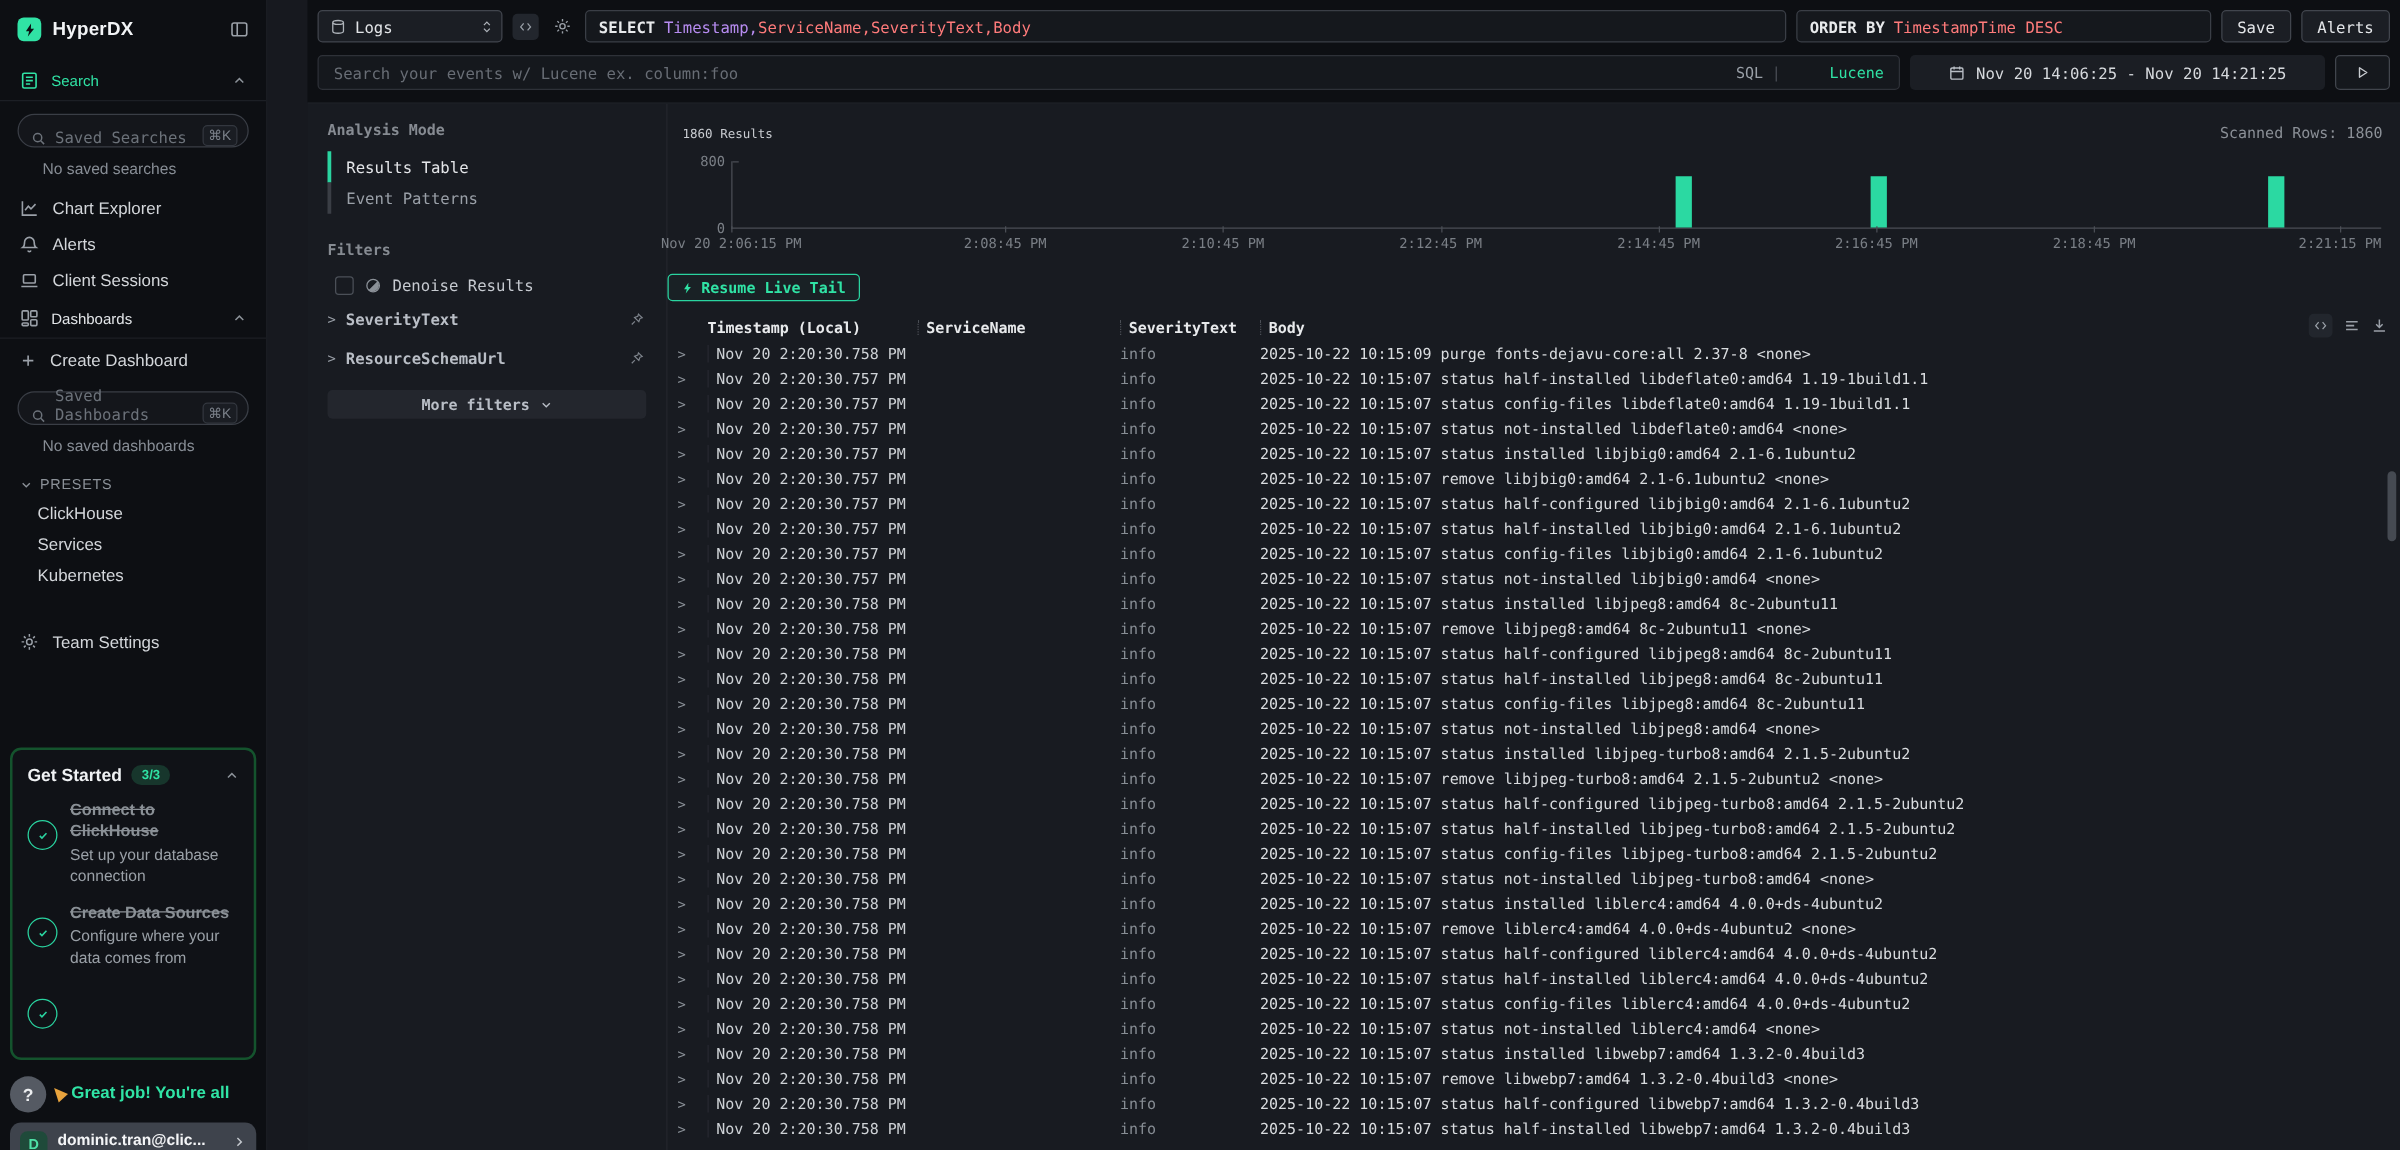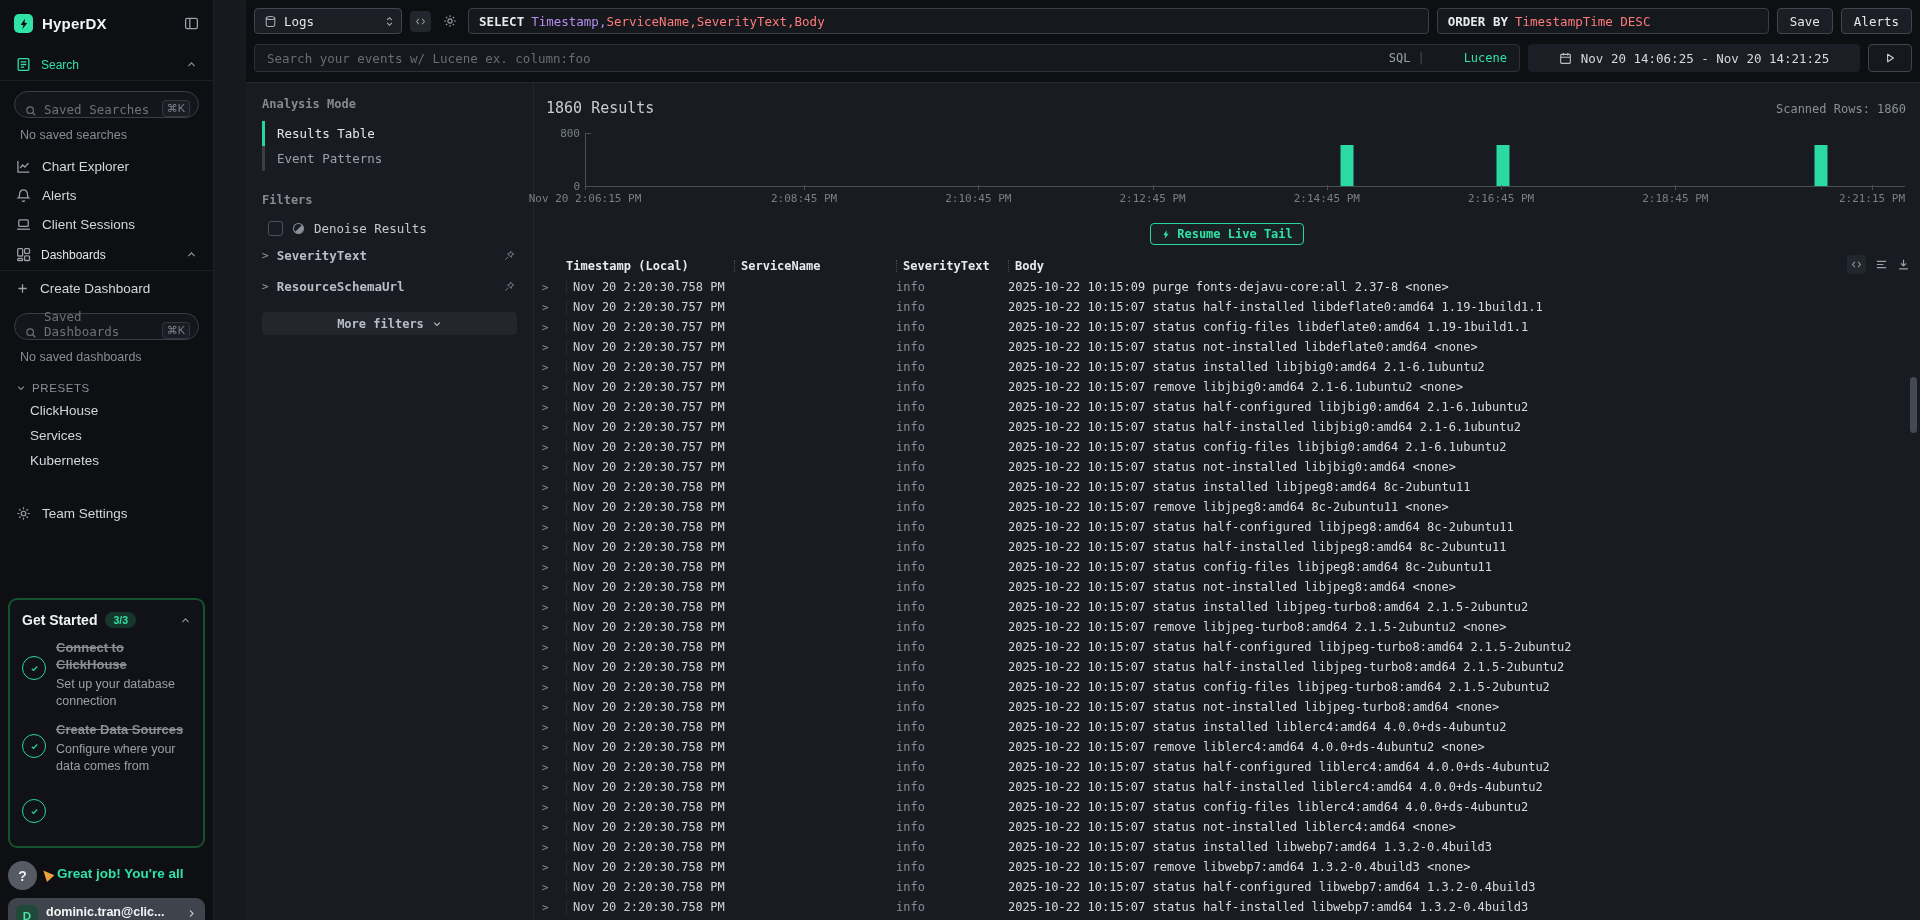--- a/index.html
+++ b/index.html
@@ -25,21 +25,21 @@
   .sb-sectionhead .lbl { font-size:12px; font-weight:normal; flex:1; }
   .sb-sectionhead.active .lbl { color:var(--accent-bright,#30e3a5); }
   .sb-sectionhead .sicon { color:var(--accent-bright,#30e3a5); }
   .sb-sectionhead.plain .lbl { color:#e3e6e9; }
   .sb-sectionhead.plain .sicon { color:#9aa0a8; }
   .chev { color:#8b9198; }
   .pill-input { margin:10px 14px 2px 14px; height:27px; border:1px solid #3a3e46; border-radius:14px;
     display:flex; align-items:flex-end; gap:7px; padding:0 8px 0 10px; color:#6c727a; background:#14161b; cursor:text; }
   .pill-input .ph { font-size:12.5px; flex:1; font-family:"DejaVu Sans Mono","Liberation Mono",monospace; }
   .kbd { font-size:11px; color:#7b818a; border:1px solid #33373f; border-radius:4px; padding:1px 4px; background:#1a1d23; }
-  .sb-empty { font-size:12.5px; color:#878d95; padding:8px 16px 10px 20px; }
+  .sb-empty { font-size:12.5px; color:#878d95; padding:8px 16px 10px 34px; }
   .sb-item { display:flex; align-items:center; gap:11px; padding:7px 16px; font-size:13.5px; color:#d3d6da; cursor:pointer; }
   .sb-item .sicon { color:#9aa0a8; }
   .sb-sub-item { padding:5px 16px 5px 30px; font-size:13.5px; color:#d3d6da; cursor:pointer; }
   .presets-row { display:flex; align-items:center; gap:6px; padding:8px 16px 4px 16px; color:#8b9198; font-size:11.5px; letter-spacing:.6px; cursor:pointer; }
   .team { margin-top:26px; }
   
   .gs-card { margin:8px; margin-top:auto; margin-bottom:72px; border:2px solid #14532d; border-radius:9px; background:#101217; padding:12px 12px 10px 12px; }
   .gs-head { display:flex; align-items:center; gap:8px; margin-bottom:12px; }
   .gs-title { font-size:14px; font-weight:bold; color:#f0f2f4; }
   .gs-badge { font-size:10.5px; font-weight:bold; color:var(--accent-bright,#30e3a5); background:#17362c; border-radius:9px; padding:2px 8px; }
@@ -111,33 +111,33 @@
   .fgroup .gchev { color:#9aa0a8; font-size:11px; }
   .fgroup .lbl { font-size:12.5px; font-weight:bold; color:#b9bec6; flex:1; }
   .fgroup .pin { color:#7e848c; }
   .more-filters { margin:10px 8px 0 8px; height:23px; background:#23262d; border-radius:4px; display:flex; align-items:center;
     justify-content:center; gap:8px; font-size:12px; font-weight:bold; color:#b9bec6; cursor:pointer; }
 
   
   .results { flex:1; min-width:0; position:relative; display:flex; flex-direction:column;
     font-family:"DejaVu Sans Mono","Liberation Mono",monospace; }
   .res-head { display:flex; align-items:baseline; padding:16px 14px 0 12px; }
-  .res-count { font-size:15px; color:#c9ccd1; }
+  .res-count { font-size:10px; color:#c9ccd1; }
   .res-scanned { margin-left:auto; font-size:12px; color:#8b9097; }
   .chart { position:relative; height:80px; margin:10px 15px 0 0; }
   .chart .plot { position:absolute; left:51px; right:0; top:6px; bottom:20px;
     border-left:1px solid #4a4e55; border-bottom:1px solid #4a4e55; }
   .chart .plot::before { content:""; position:absolute; left:0; top:0; width:5px; height:1px; background:#4a4e55; }
   .ylab { position:absolute; width:46px; text-align:right; font-size:11px; color:#7a7f86; left:0; }
   .ylab.top { top:0; } .ylab.bot { bottom:14px; }
   .bar { position:absolute; bottom:0; width:13px; transform:translateX(-50%); background:var(--bar,#2bd9a2); cursor:pointer; }
   .xaxis { position:absolute; left:51px; right:0; bottom:0; height:20px; }
   .xtick { position:absolute; top:-2px; width:1px; height:5px; background:#4a4e55; }
   .xlab { position:absolute; top:5px; transform:translateX(-50%); font-size:11px; color:#7a7f86; white-space:nowrap; }
-  .livetail-row { display:flex; justify-content:center; margin:16px 0 10px 0; }
+  .livetail-row { display:flex; margin:16px 0 10px 0; }
   .livetail { display:flex; align-items:center; gap:6px; border:1px solid var(--accent,#2ad4a0); border-radius:4px;
     color:var(--accent-bright,#30e3a5); background:rgba(42,212,160,0.04); font-size:12px; font-weight:bold;
     padding:3px 10px; cursor:pointer; font-family:inherit; }
   .thead { position:relative; display:flex; align-items:center; height:22px; padding-left:8px; font-size:12px; font-weight:bold; color:#e8eaec; }
   .th { display:flex; align-items:center; }
   .th .sep { width:1px; height:12px; border-left:1px dotted #4a4e55; margin-right:6px; }
   .col-chev { flex:0 0 24px; }
   .col-ts { flex:0 0 168px; }
   .col-svc { flex:0 0 162px; }
   .col-sev { flex:0 0 112px; }

